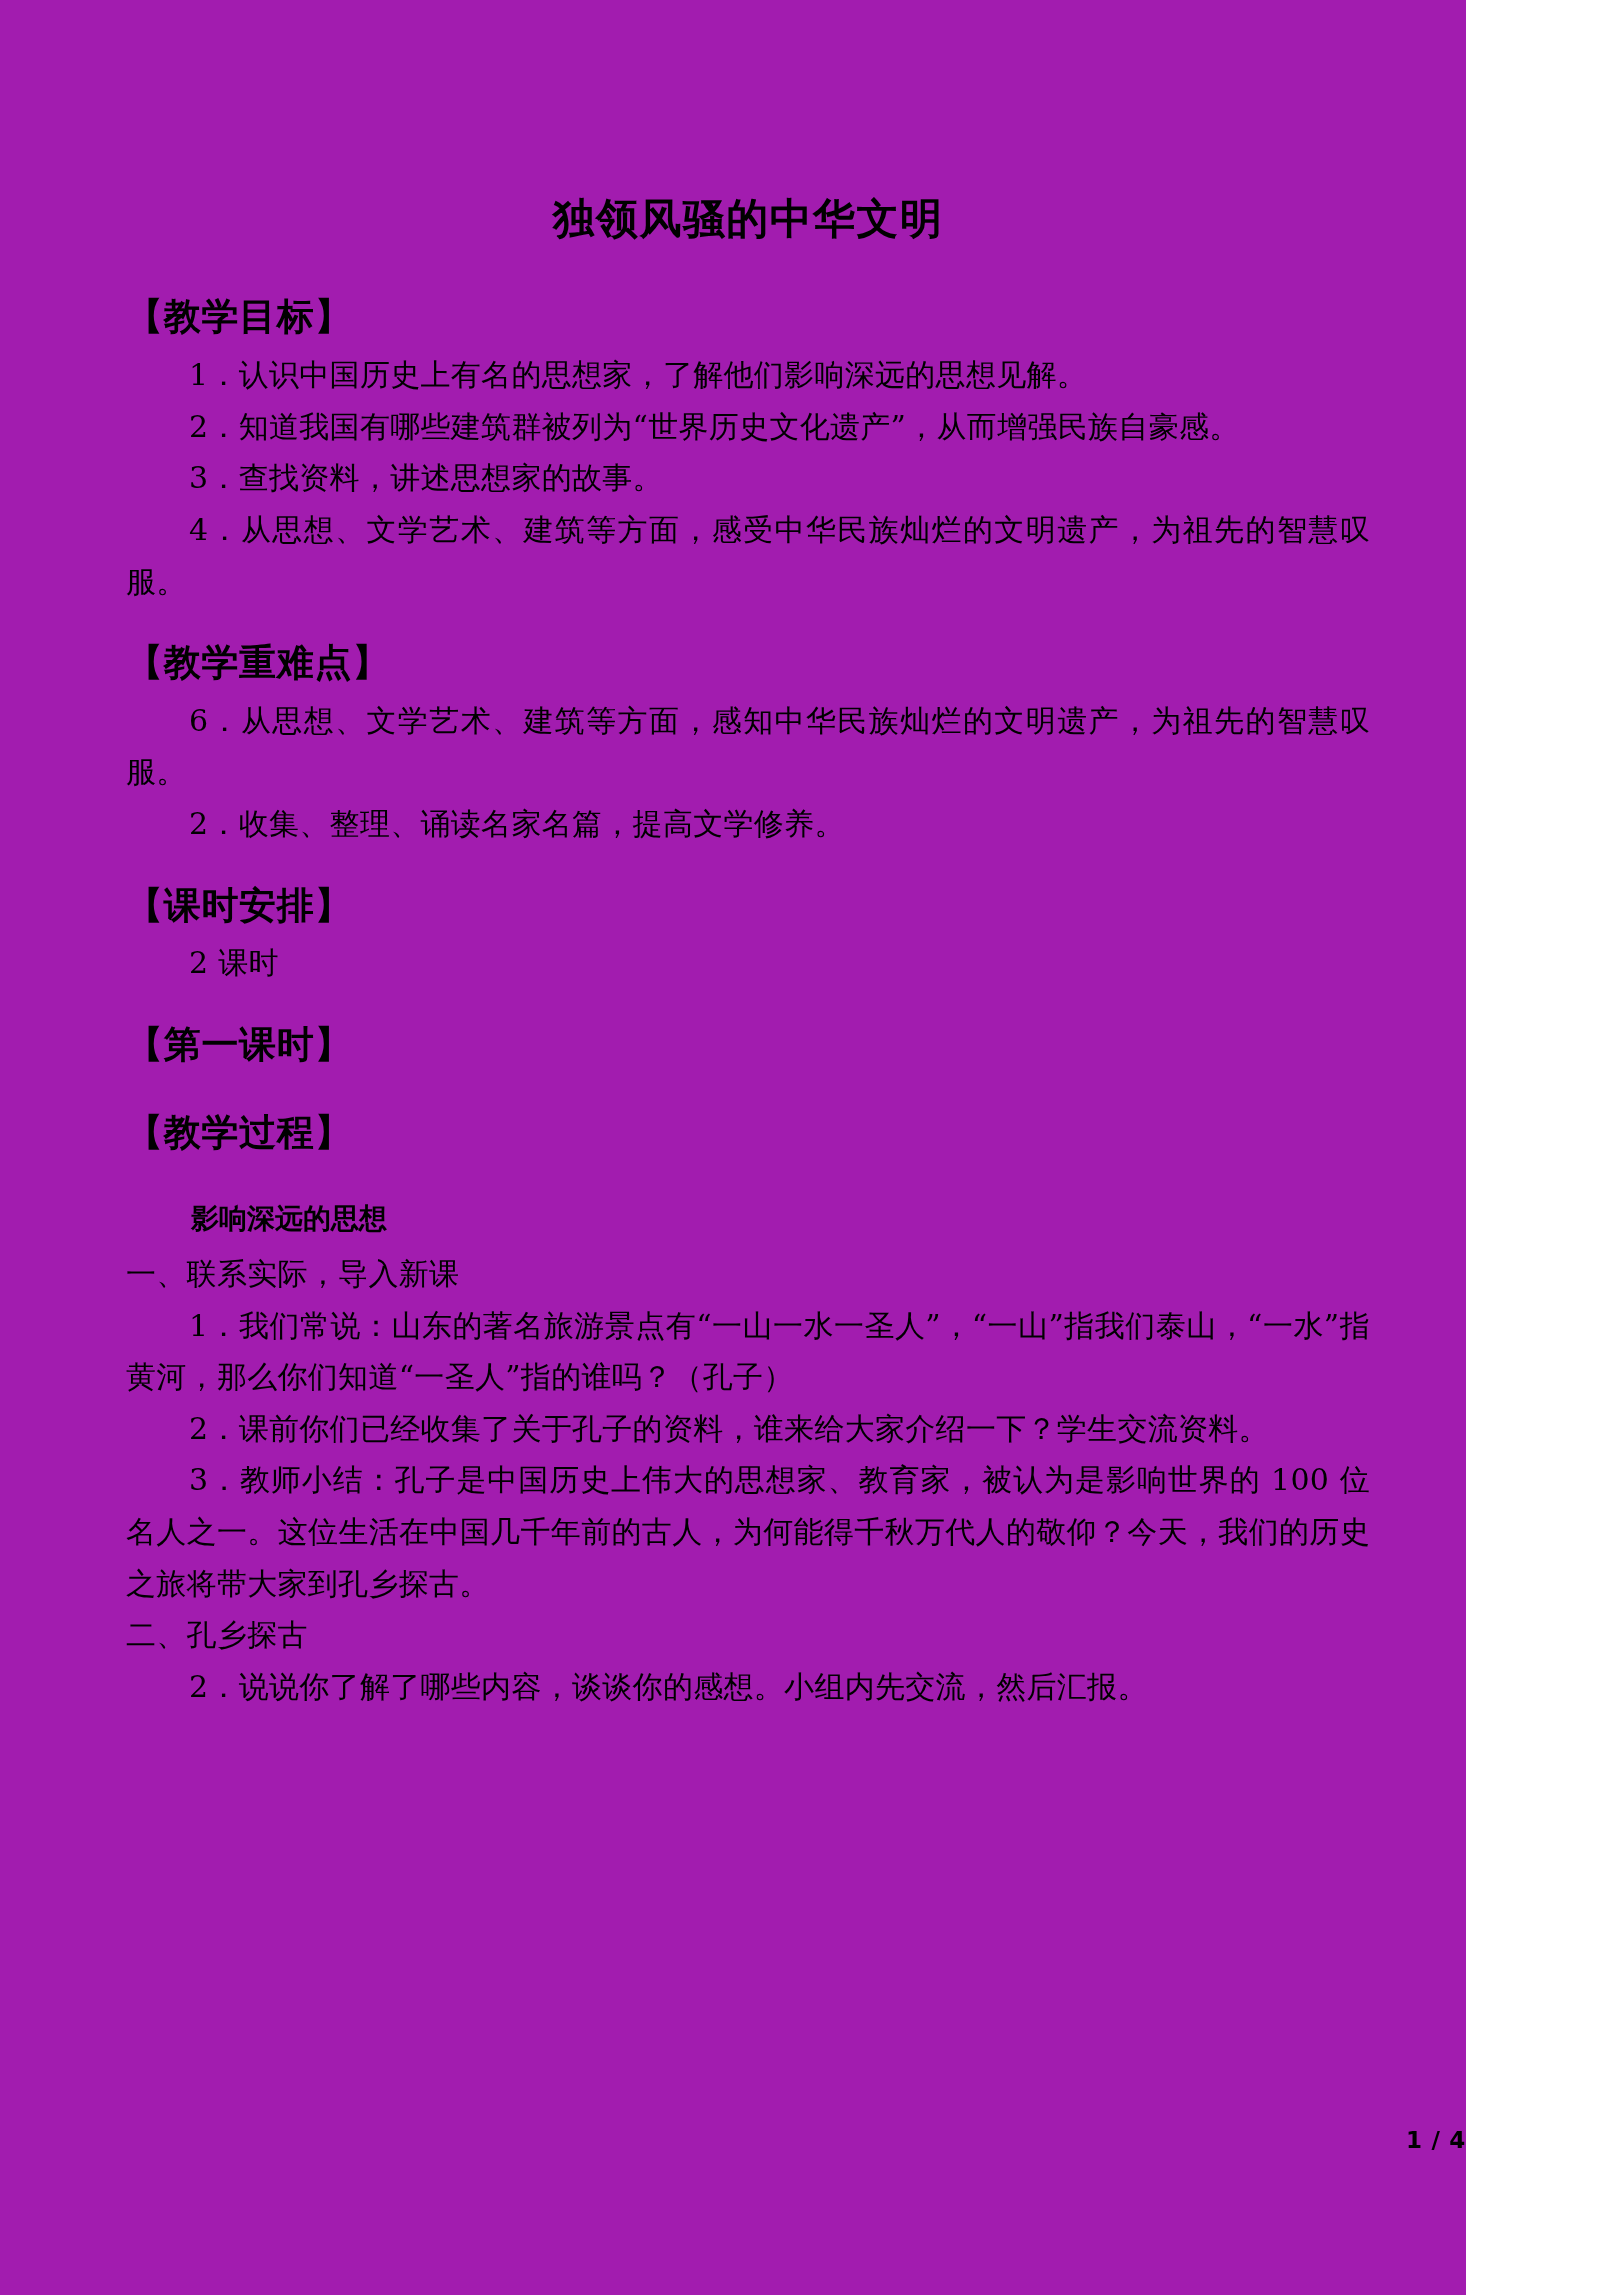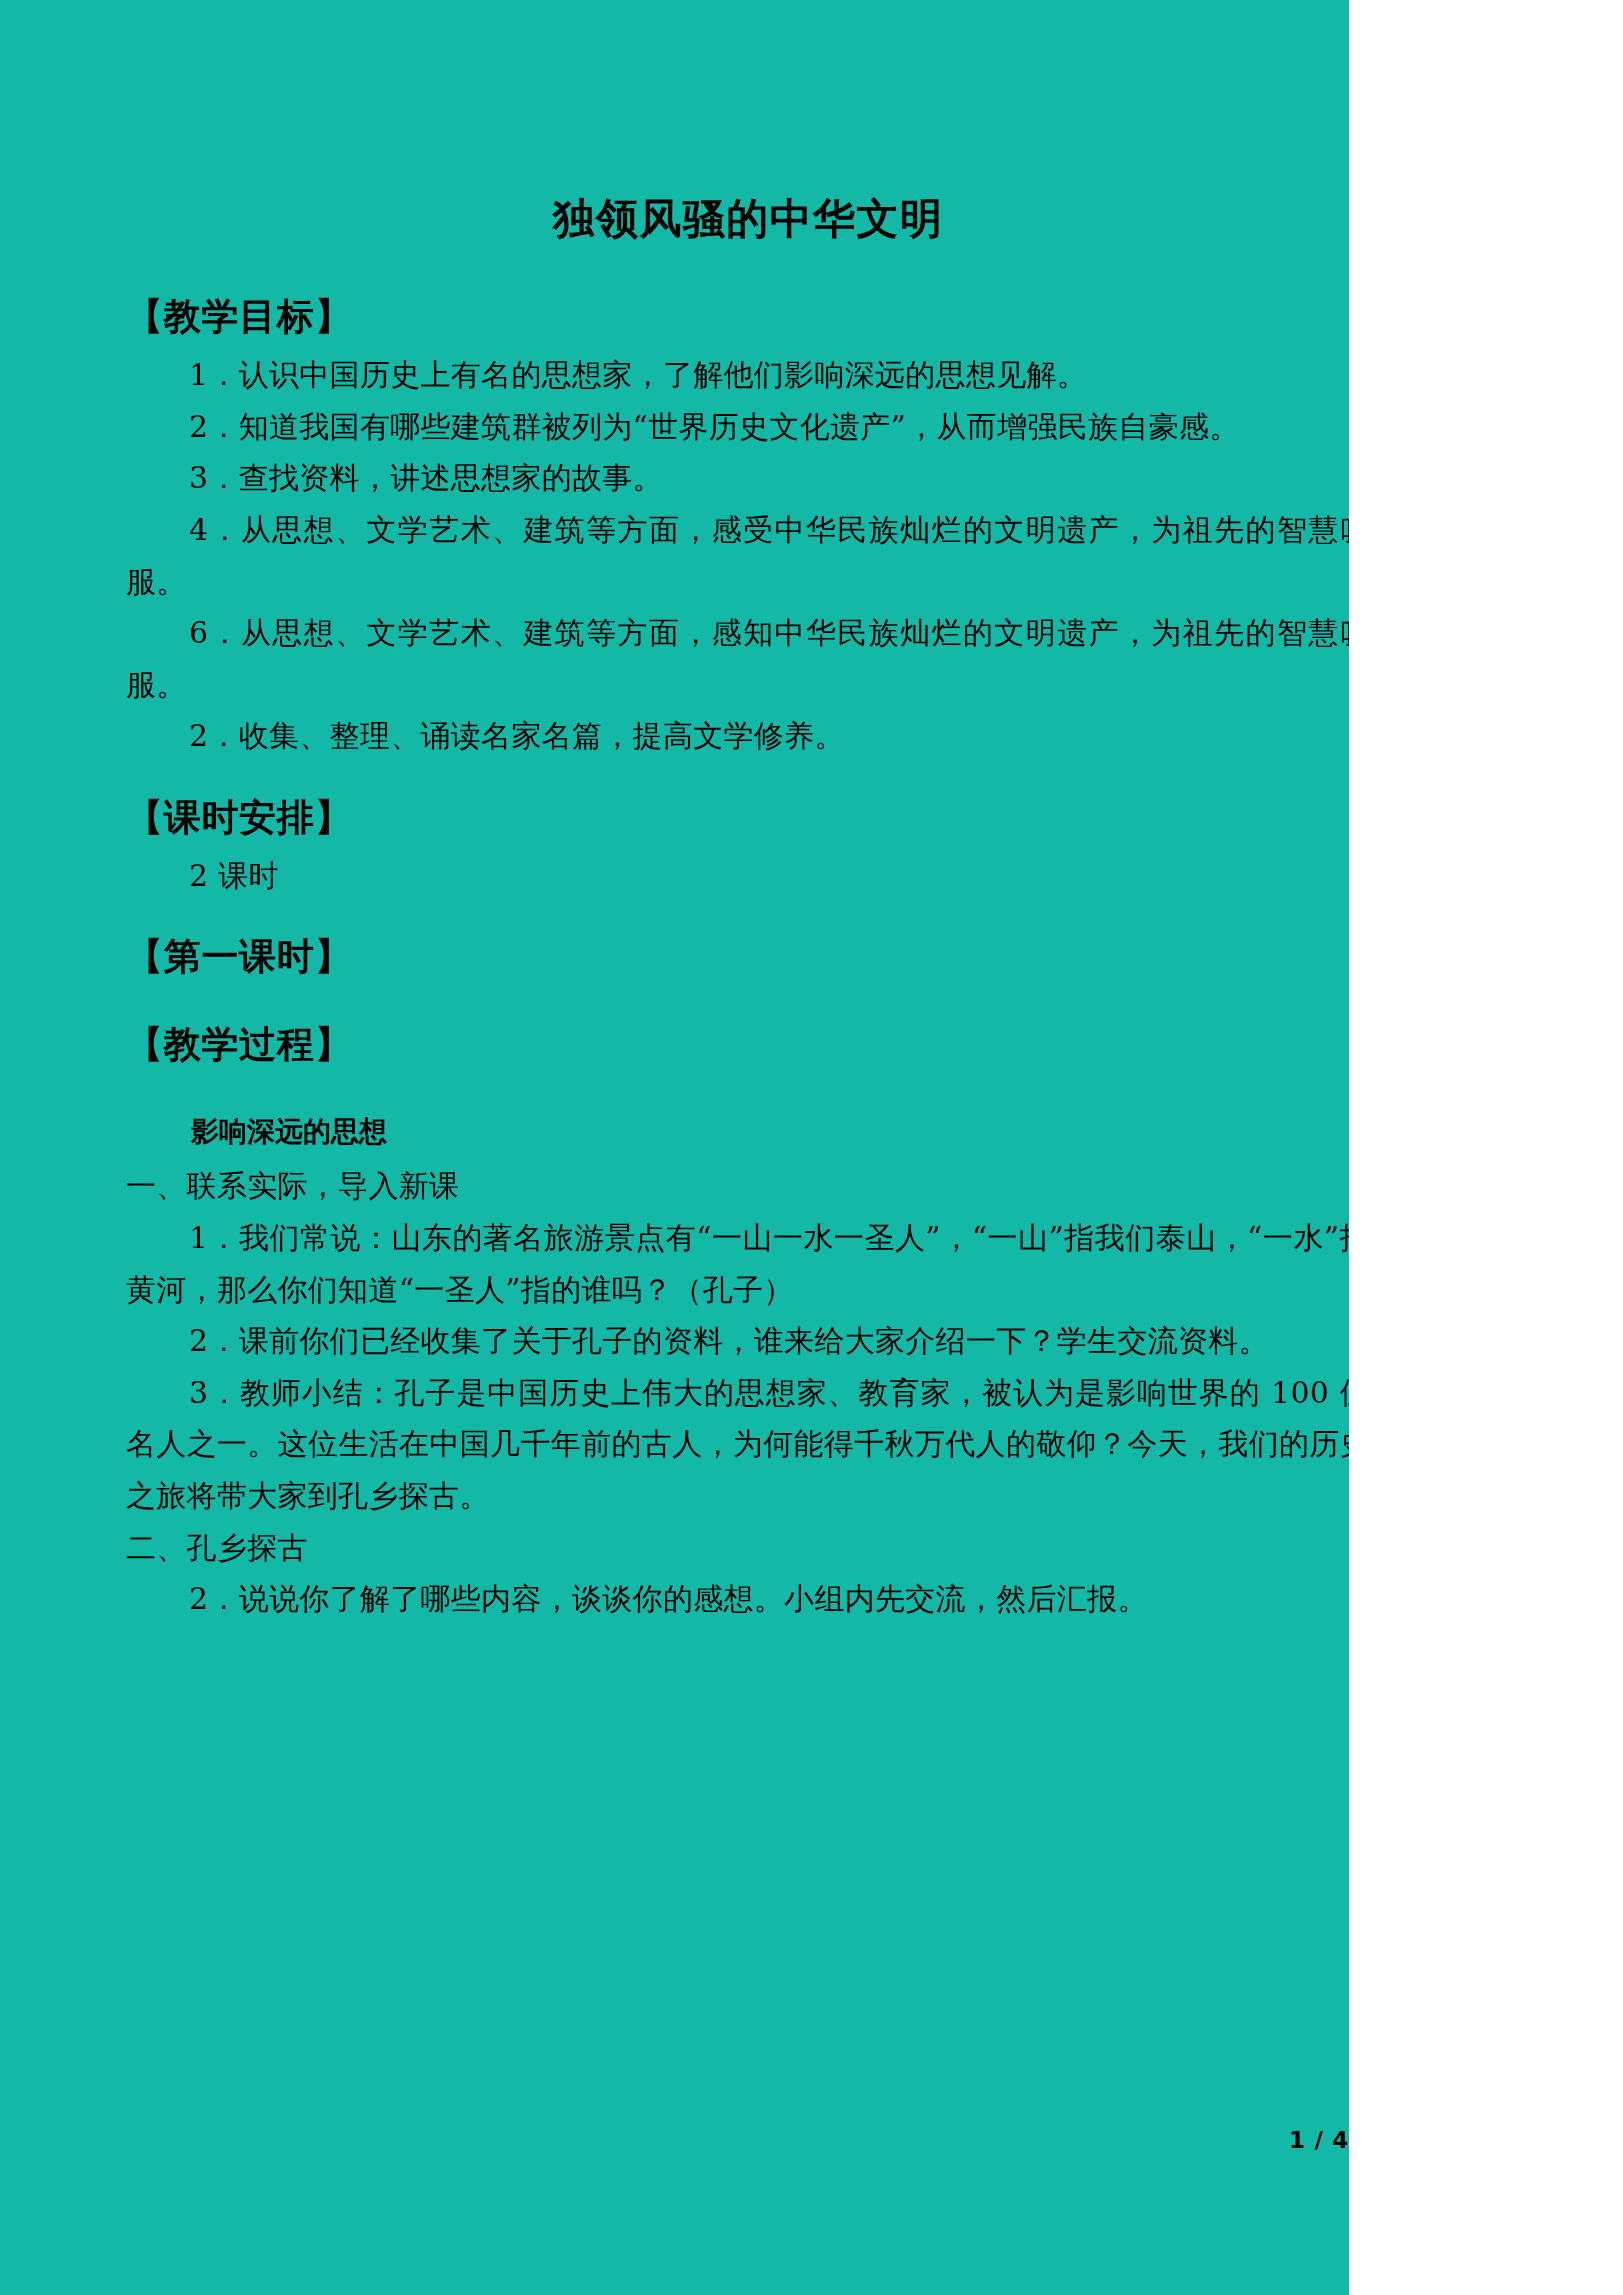--- a/index.html
+++ b/index.html
@@ -6,23 +6,23 @@
     margin: 0;
     padding: 0;
     background: #ffffff;
   }
   body {
     font-family: "DejaVu Serif", "Liberation Serif", serif;
     color: #000000;
   }
   .page {
     position: relative;
-    width: 1349px;
+    width: 1466px;
     height: 2295px;
-    background: #14b8a6;
+    background: #a21caf;
     box-sizing: border-box;
     overflow: hidden;
   }
   .content {
     position: absolute;
     left: 126px;
     top: 0;
     width: 1244px;
   }
 
@@ -102,20 +102,21 @@
   <div class="content">
 
     <h1 class="doc-title">独领风骚的中华文明</h1>
 
     <h2 class="section-heading">【教学目标】</h2>
     <p class="body indent">1．认识中国历史上有名的思想家，了解他们影响深远的思想见解。</p>
     <p class="body indent">2．知道我国有哪些建筑群被列为“世界历史文化遗产”，从而增强民族自豪感。</p>
     <p class="body indent">3．查找资料，讲述思想家的故事。</p>
     <p class="body indent">4．从思想、文学艺术、建筑等方面，感受中华民族灿烂的文明遗产，为祖先的智慧叹服。</p>
 
+    <h2 class="section-heading tight">【教学重难点】</h2>
     <p class="body indent">6．从思想、文学艺术、建筑等方面，感知中华民族灿烂的文明遗产，为祖先的智慧叹服。</p>
     <p class="body indent">2．收集、整理、诵读名家名篇，提高文学修养。</p>
 
     <h2 class="section-heading tight">【课时安排】</h2>
     <p class="body single">2 课时</p>
 
     <h2 class="section-heading tight">【第一课时】</h2>
 
     <h2 class="section-heading tight">【教学过程】</h2>
 

